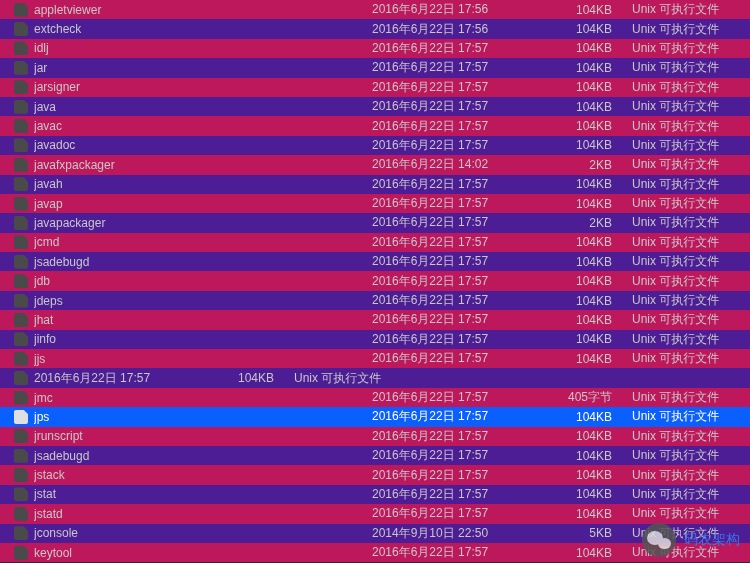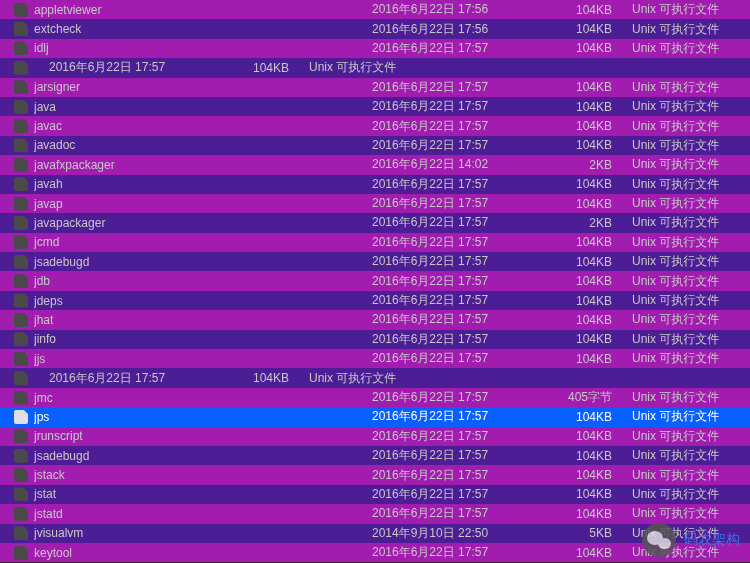--- a/index.html
+++ b/index.html
@@ -13,41 +13,41 @@
     overflow: hidden;
     position: relative;
   }
   .file-list { width: 100%; }
   .row {
     display: flex;
     align-items: center;
     height: 19.4px;
     padding: 0 8px 0 14px;
   }
-  .row.even { background: #a21caf; }
+  .row.even { background: #be185d; }
   .row.odd  { background: #4c1d95; }
   .row.selected { background: #0a60ff; color: #fff; }
   .row.selected .cell { color: #fff; }
   .icon {
     width: 14px; height: 14px;
     margin-right: 6px;
     position: relative;
     flex-shrink: 0;
   }
   .icon::before {
     content: "";
     position: absolute;
     inset: 0;
     background: #4a4a4a;
     border-radius: 2px;
     clip-path: polygon(0 0, 70% 0, 100% 30%, 100% 100%, 0 100%);
   }
   .row.selected .icon::before { background: #e0e0e0; }
   .cell-name { flex: 1 1 auto; min-width: 0; white-space: nowrap; overflow: hidden; }
-  .cell-date { width: 170px; text-align: left; white-space: nowrap; margin-left: 15px; }
+  .cell-date { width: 170px; text-align: left; white-space: nowrap; }
   .cell-size { width: 90px; text-align: right; white-space: nowrap; padding-right: 20px; }
   .cell-kind { width: 110px; text-align: left; white-space: nowrap; }
   .cell { color: #c8c8c8; }
 
   .watermark {
     position: absolute;
     right: 10px;
     bottom: 6px;
     display: flex;
     align-items: center;
@@ -92,20 +92,21 @@
     </div>
     <div class="row even">
       <span class="icon"></span>
       <span class="cell cell-name">idlj</span>
       <span class="cell cell-date">2016年6月22日 17:57</span>
       <span class="cell cell-size">104KB</span>
       <span class="cell cell-kind">Unix 可执行文件</span>
     </div>
     <div class="row odd">
       <span class="icon"></span>
+      <span class="cell cell-name">jar</span>
       <span class="cell cell-date">2016年6月22日 17:57</span>
       <span class="cell cell-size">104KB</span>
       <span class="cell cell-kind">Unix 可执行文件</span>
     </div>
     <div class="row even">
       <span class="icon"></span>
       <span class="cell cell-name">jarsigner</span>
       <span class="cell cell-date">2016年6月22日 17:57</span>
       <span class="cell cell-size">104KB</span>
       <span class="cell cell-kind">Unix 可执行文件</span>
@@ -258,21 +259,21 @@
     </div>
     <div class="row even">
       <span class="icon"></span>
       <span class="cell cell-name">jstatd</span>
       <span class="cell cell-date">2016年6月22日 17:57</span>
       <span class="cell cell-size">104KB</span>
       <span class="cell cell-kind">Unix 可执行文件</span>
     </div>
     <div class="row odd">
       <span class="icon"></span>
-      <span class="cell cell-name">jvisualvm</span>
+      <span class="cell cell-name">jconsole</span>
       <span class="cell cell-date">2014年9月10日 22:50</span>
       <span class="cell cell-size">5KB</span>
       <span class="cell cell-kind">Unix 可执行文件</span>
     </div>
     <div class="row even">
       <span class="icon"></span>
       <span class="cell cell-name">keytool</span>
       <span class="cell cell-date">2016年6月22日 17:57</span>
       <span class="cell cell-size">104KB</span>
       <span class="cell cell-kind">Unix 可执行文件</span>

